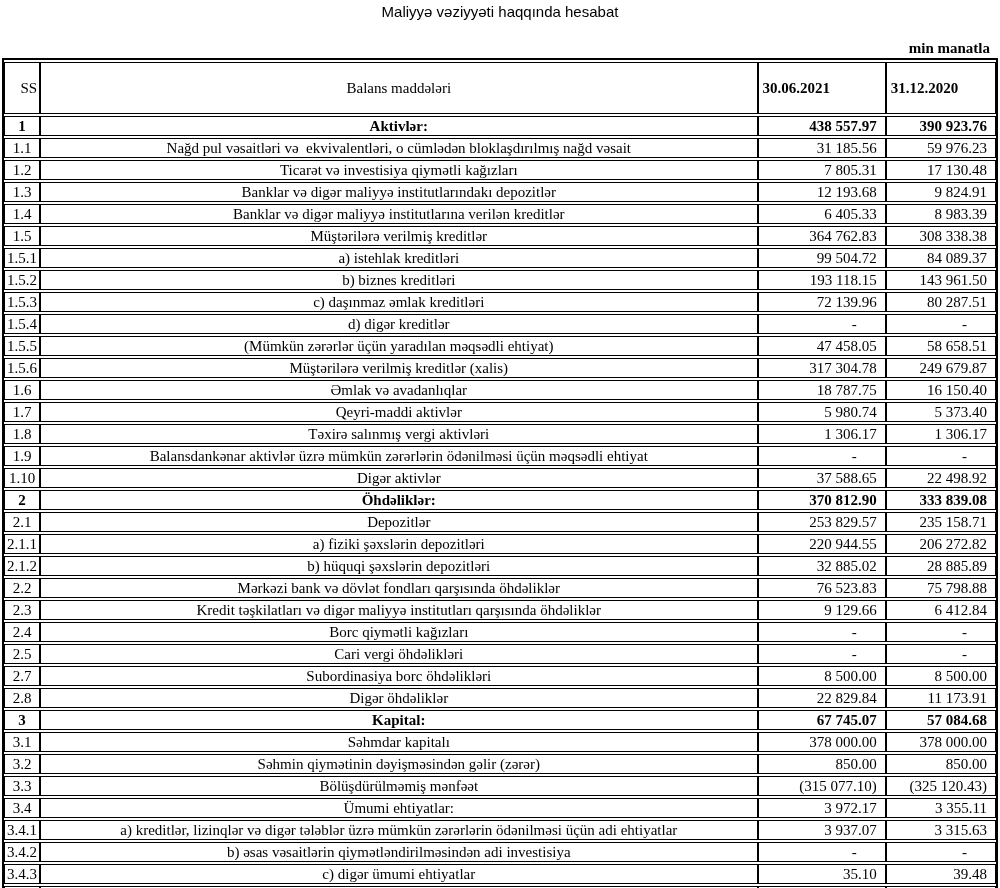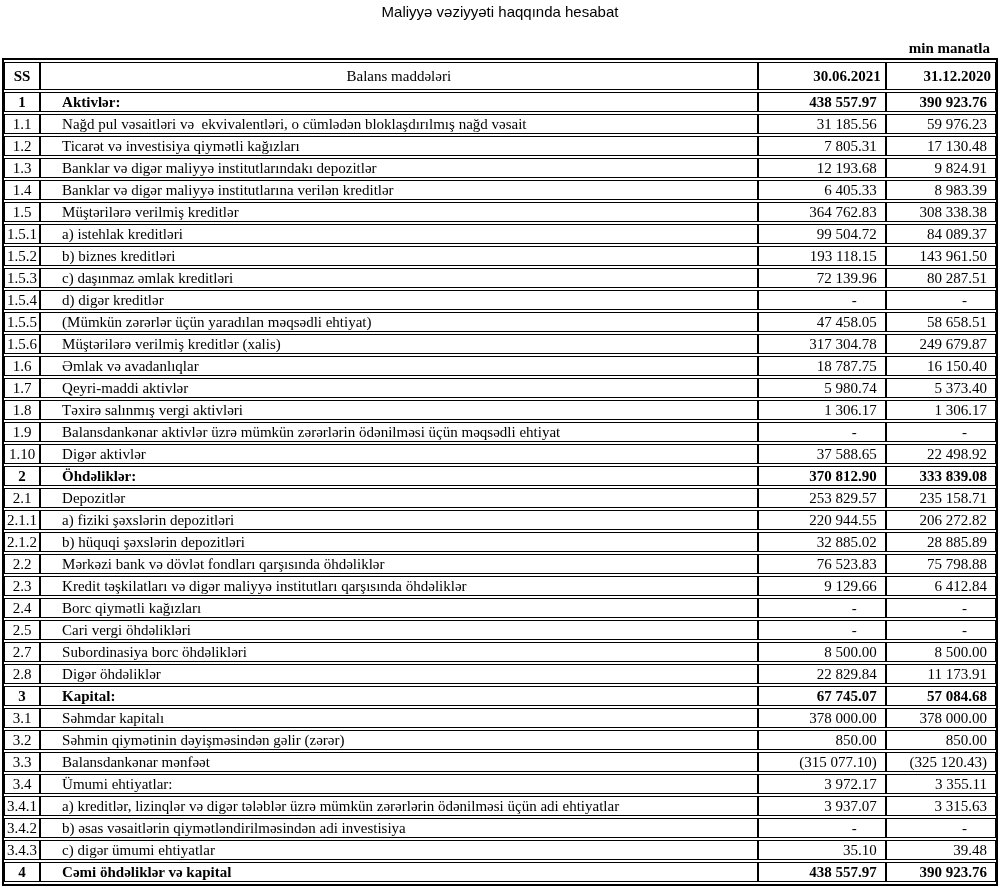--- a/index.html
+++ b/index.html
@@ -34,25 +34,25 @@
     border: 2px solid #000;
   }
   td, th {
     border: 1px solid #000;
     height: 18px;
     line-height: 18px;
     font-size: 15px;
     overflow: hidden;
     white-space: nowrap;
   }
-  th.ss-h { font-weight: bold; text-align: center; padding: 0 2px; }
+  th.ss-h { font-weight: normal; text-align: right; padding: 0 2px; }
   th.item-h { font-weight: normal; text-align: center; padding: 0 4px; }
-  th.val-h { font-weight: bold; text-align: right; padding: 4px 4px; }
+  th.val-h { font-weight: bold; text-align: left; padding: 16px 4px; }
   td.ss { text-align: center; padding: 0 1px; }
-  td.label { text-align: left; padding: 0 21px; white-space: pre; }
+  td.label { text-align: center; padding: 0 21px; white-space: pre; }
   td.val { text-align: right; padding: 0 8px 0 2px; }
   td.val.dash { padding-right: 28px; }
   tr.bold td { font-weight: bold; }
 </style>
 </head>
 <body>
 
 <div class="title">Maliyyə vəziyyəti haqqında hesabat</div>
 <div class="unit-note">min manatla</div>
 
@@ -247,21 +247,21 @@
     <td class="val">378 000.00</td>
   </tr>
       <tr>
     <td class="ss">3.2</td>
     <td class="label">Səhmin qiymətinin dəyişməsindən gəlir (zərər)</td>
     <td class="val">850.00</td>
     <td class="val">850.00</td>
   </tr>
       <tr>
     <td class="ss">3.3</td>
-    <td class="label">Balansdankənar mənfəət</td>
+    <td class="label">Bölüşdürülməmiş mənfəət</td>
     <td class="val">(315 077.10)</td>
     <td class="val">(325 120.43)</td>
   </tr>
       <tr>
     <td class="ss">3.4</td>
     <td class="label">Ümumi ehtiyatlar:</td>
     <td class="val">3 972.17</td>
     <td class="val">3 355.11</td>
   </tr>
       <tr>

